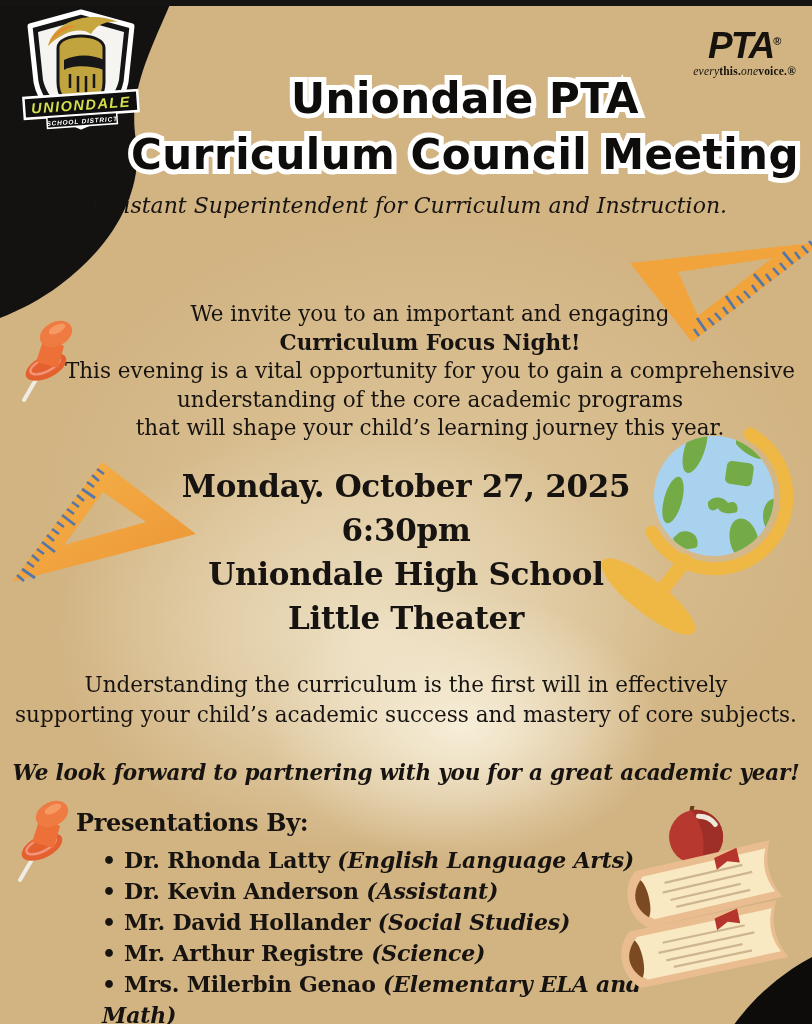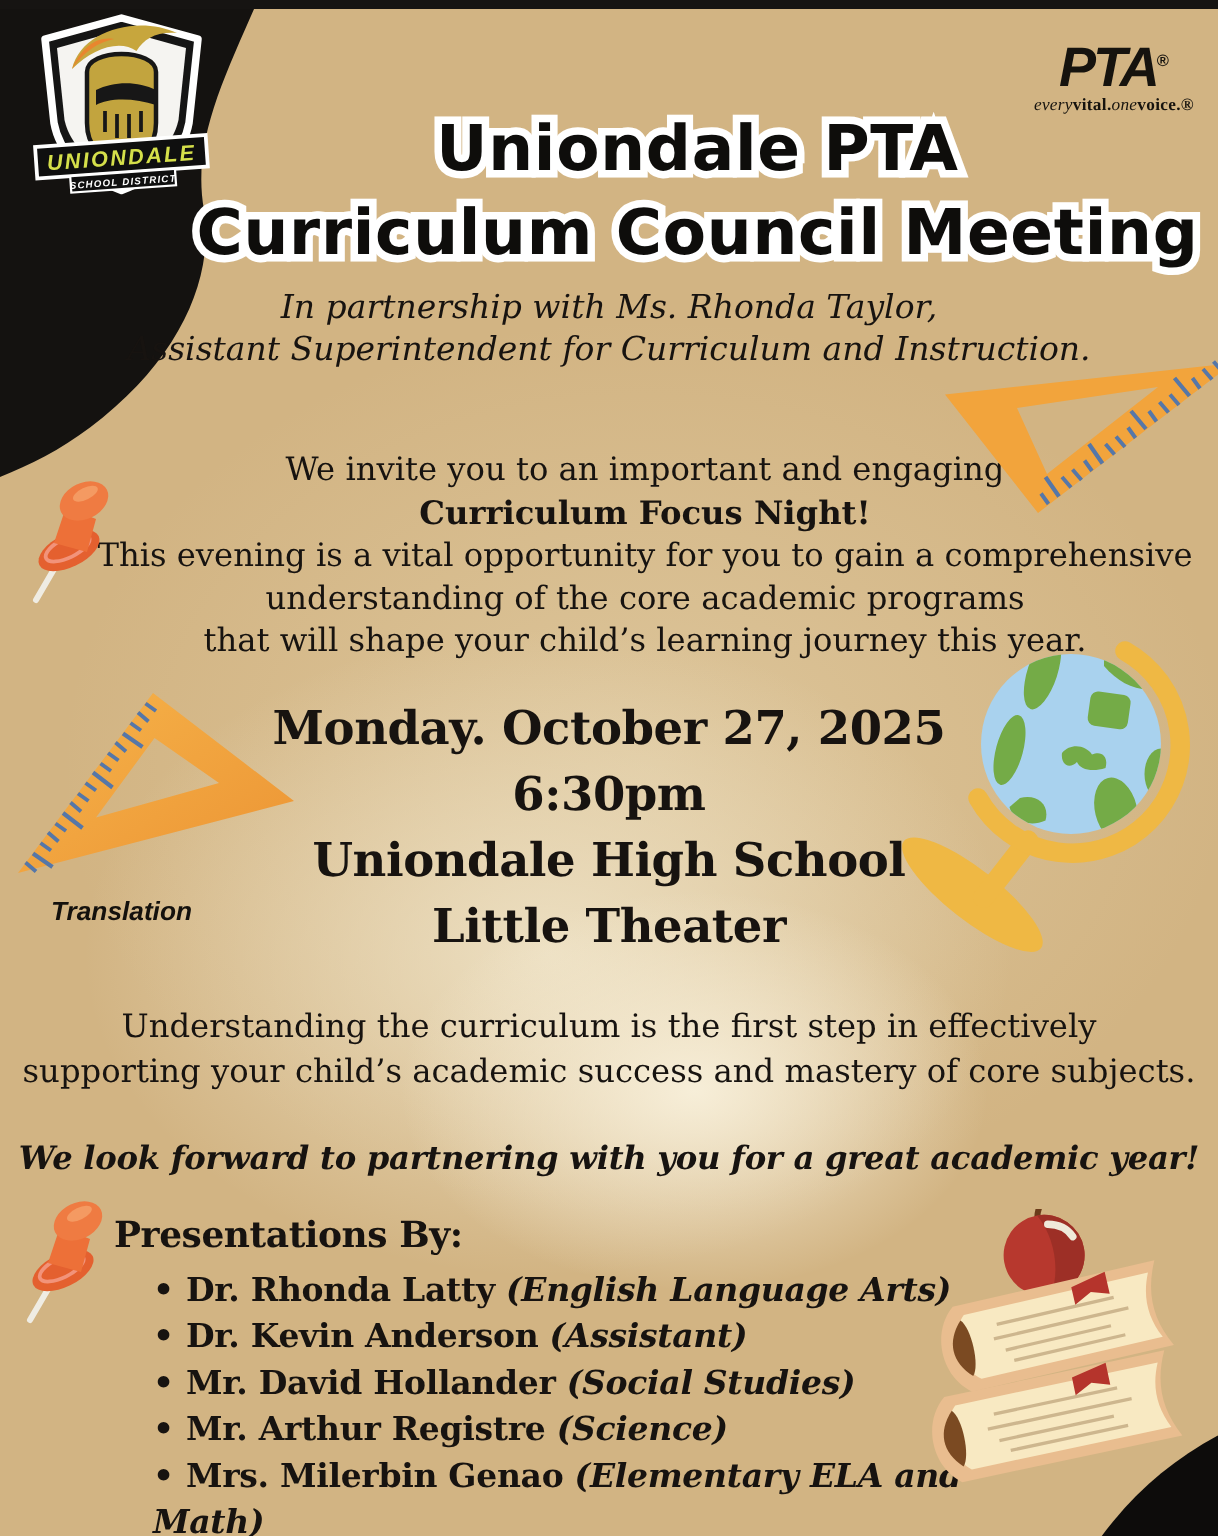--- a/index.html
+++ b/index.html
@@ -81,60 +81,58 @@
     <g transform="rotate(-4 61 97)">
       <rect x="4" y="86" width="114" height="21" fill="#0f0f0f" stroke="#ffffff" stroke-width="2.5"></rect>
       <text x="61" y="102" text-anchor="middle" fill="#d5df4a" font-family="Liberation Sans, sans-serif" font-weight="bold" font-style="italic" font-size="14.5" letter-spacing="1.5">UNIONDALE</text>
       <rect x="26" y="107" width="70" height="11" fill="#0f0f0f" stroke="#ffffff" stroke-width="1.5"></rect>
       <text x="61" y="115.5" text-anchor="middle" fill="#ffffff" font-family="Liberation Sans, sans-serif" font-weight="bold" font-style="italic" font-size="6.5" letter-spacing=".8">SCHOOL DISTRICT</text>
     </g>
   </svg>
 
   <div id="pta" class="abs">
     <div class="big"><span>PTA</span><span class="reg">®</span></div>
-    <div class="tag"><span class="it">every</span><span class="bd">vital.</span><span class="it">one</span><span class="bd">voice.</span><span class="bd">®</span></div>
+    <div class="tag"><span class="it">every</span><span class="bd">this.</span><span class="it">one</span><span class="bd">voice.</span><span class="bd">®</span></div>
   </div>
 
   <div id="title-block" class="abs">
     <span class="title-line">
       <span class="stroke" aria-hidden="true">Uniondale PTA</span>
       <span class="front">Uniondale PTA</span>
     </span>
     <span class="title-line">
       <span class="stroke" aria-hidden="true">Curriculum Council Meeting</span>
       <span class="front">Curriculum Council Meeting</span>
     </span>
   </div>
 
   <div id="partnership" class="abs">
-    <div>In partnership with Ms. Rhonda Taylor,</div>
     <div>Assistant Superintendent for Curriculum and Instruction.</div>
   </div>
 
   <div id="intro" class="abs">
     <div>We invite you to an important and engaging</div>
     <div class="bold">Curriculum Focus Night!</div>
     <div>This evening is a vital opportunity for you to gain a comprehensive</div>
     <div>understanding of the core academic programs</div>
     <div>that will shape your child’s learning journey this year.</div>
   </div>
 
   <div id="event" class="abs">
     <div>Monday. October 27, 2025</div>
     <div>6:30pm</div>
     <div>Uniondale High School</div>
     <div>Little Theater</div>
   </div>
 
   <div id="translation" class="abs">
-    <div>Translation</div>
   </div>
 
   <div id="understanding" class="abs">
-    <div>Understanding the curriculum is the first step in effectively</div>
+    <div>Understanding the curriculum is the first will in effectively</div>
     <div>supporting your child’s academic success and mastery of core subjects.</div>
   </div>
 
   <div id="closing" class="abs">We look forward to partnering with you for a great academic year!</div>
 
   <div id="presentations" class="abs">
     <div class="heading">Presentations By:</div>
     <ul>
       <li><span class="bullet">•</span><span>Dr. Rhonda Latty </span><span class="subject">(English Language Arts)</span></li>
       <li><span class="bullet">•</span><span>Dr. Kevin Anderson </span><span class="subject">(Assistant)</span></li>

